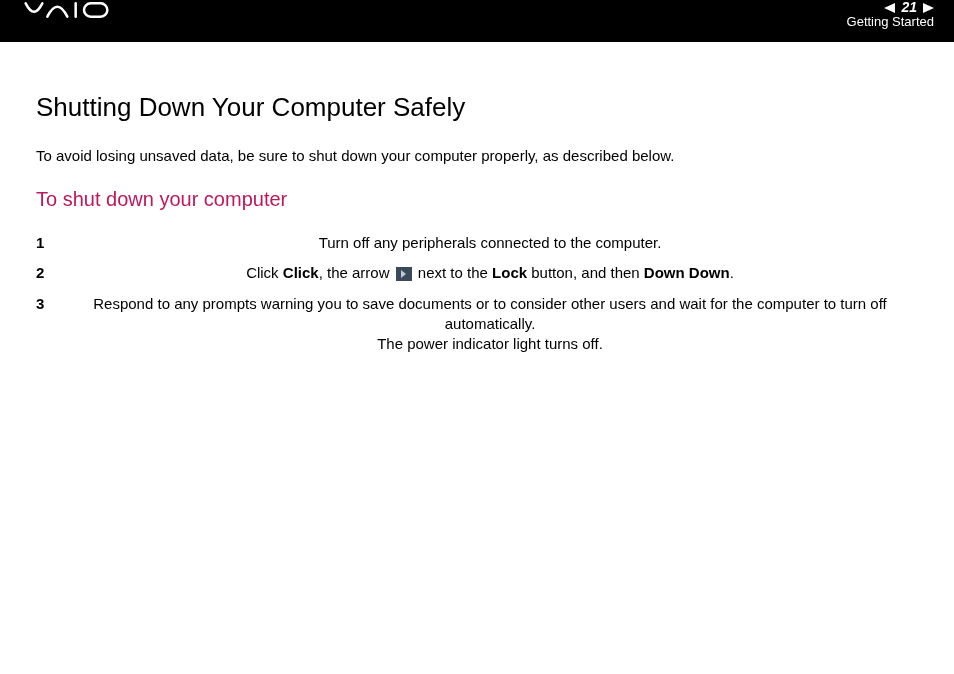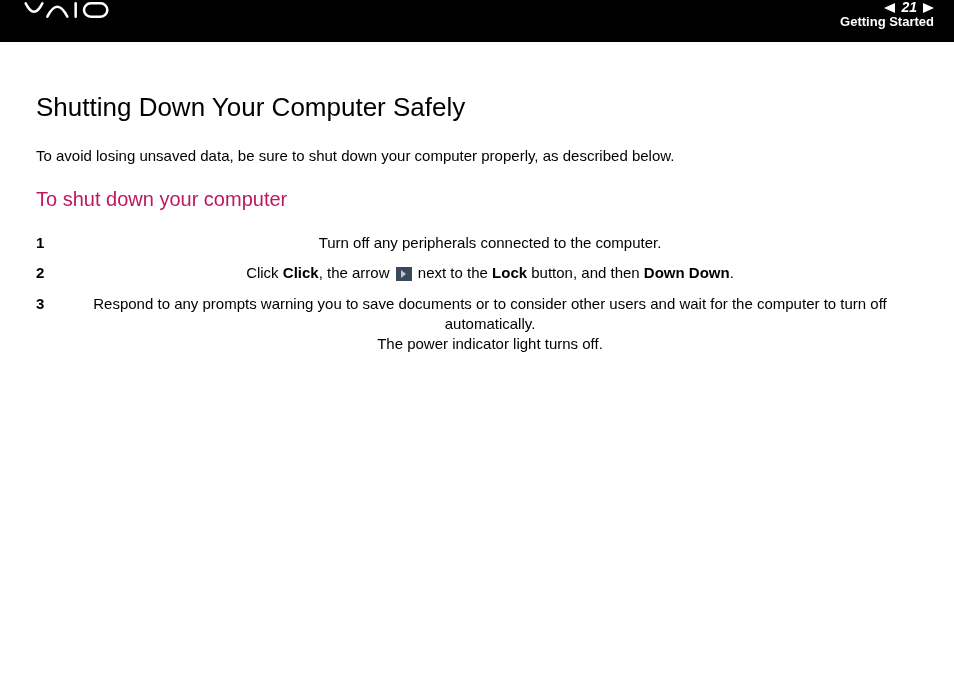--- a/index.html
+++ b/index.html
@@ -47,21 +47,21 @@
     .page-num {
       color: #fff;
       font-style: italic;
       font-weight: bold;
       font-size: 14px;
       padding: 0 2px;
     }
     .section-label {
       color: #fff;
       font-size: 13px;
-      font-weight: bold;
+      font-weight: normal;
     }
     .content {
       padding: 50px 36px 0 36px;
     }
     .page-title {
       font-size: 26px;
       font-weight: normal;
       color: #000;
       margin-bottom: 24px;
     }

